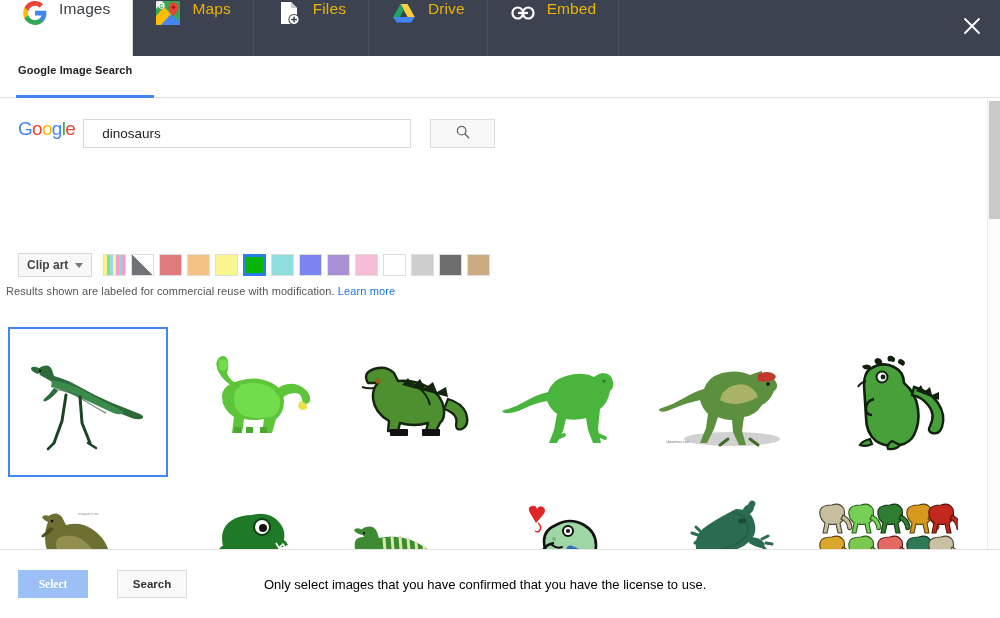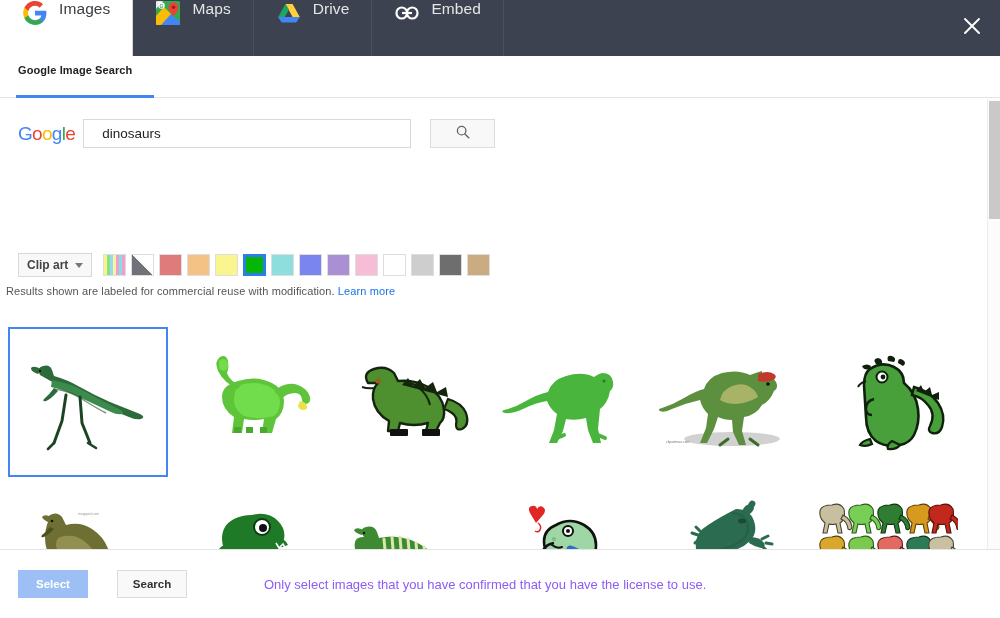--- a/index.html
+++ b/index.html
@@ -16,21 +16,21 @@
     position: absolute; left:0; top:0; width:1000px; height:56px;
     background:#3c4250; display:flex; align-items:stretch;
   }
   .tab {
     display:flex; gap:11px;
     padding:0 22px; height:56px; cursor:pointer;
     border-right:1px solid #4a5060;
     position:relative;
   }
   .tab:first-child { border-right:1px solid #d6d6d6; }
-  .tab-label { font-size:15.5px; color:#e5e5e5; letter-spacing:.1px; white-space:nowrap; }
+  .tab-label { font-size:15.5px; color:#eab308; letter-spacing:.1px; white-space:nowrap; }
   .tab.active { background:#ffffff; }
   .tab.active .tab-label { color:#3c4043; }
 
   .tab-ico { width:26px; height:26px; display:block; flex:none; }
 
   .closebtn {
     margin-left:auto; width:56px; height:56px;
     display:flex; align-items:center; justify-content:center; cursor:pointer;
   }
 
@@ -49,21 +49,21 @@
   }
 
   
   .panel {
     position:absolute; left:0; top:99px; width:1000px; height:450px;
     background:#fff; overflow:hidden;
   }
   .panel-inner { position:absolute; left:0; top:0; width:993px; height:450px; }
 
   
-  .searchrow { position:absolute; left:18px; top:20px; display:flex; align-items:center; }
+  .searchrow { position:absolute; left:18px; top:20px; display:flex; }
   .glogo { font-size:19px; letter-spacing:-0.7px; line-height:1; font-family:"Liberation Sans", sans-serif; }
   .glogo span { font-weight:400; }
   .g1{color:#4285f4}.g2{color:#ea4335}.g3{color:#fbbc05}.g4{color:#4285f4}.g5{color:#34a853}.g6{color:#ea4335}
 
   .searchbox {
     width:328px; height:29px; margin-left:8px;
     border:1px solid #d9d9d9; background:#fff;
     font-size:13.5px; color:#222; padding:0 18px;
     font-family:"Liberation Sans", sans-serif; outline:none;
   }
@@ -123,30 +123,30 @@
   
   .footer {
     position:absolute; left:0; bottom:0; width:1000px; height:69px;
     background:#fff; border-top:1px solid #e4e4e4;
     display:flex; align-items:center; padding-left:18px;
   }
   .btn-select {
     width:70px; height:28px; background:#9cc0f6; color:#fff;
     border:none; font-size:11.5px; font-weight:bold;
     display:flex; align-items:center; justify-content:center; cursor:pointer;
-    font-family:Liberation Sans, sans-serif;
+    font-family:Liberation Serif, serif;
   }
   .btn-cancel {
     width:70px; height:28px; margin-left:29px;
     background:#f9f9f9; color:#333; border:1px solid #dcdcdc;
     font-size:11.5px; font-weight:bold;
     display:flex; align-items:center; justify-content:center; cursor:pointer;
     font-family:"Liberation Sans", sans-serif;
   }
-  .footer-note { margin-left:77px; font-size:13px; color:#8b5cf6; }
+  .footer-note { margin-left:77px; font-size:13px; color:#000000; }
 </style>
 </head>
 <body>
 
 <div class="app">
 
   <div class="topbar">
 
     <div class="tab active">
       <span class="tab-ico">
@@ -169,20 +169,33 @@
           <path d="M1 2 Q1 1 2 1 L8 1 L1 9 Z" fill="#E8EAED"></path>
           <circle cx="6.5" cy="5.5" r="3.2" fill="#fff"></circle>
           <text x="6.5" y="7.6" font-size="5" fill="#34A853" text-anchor="middle" font-family="Liberation Sans, sans-serif" font-weight="bold">G</text>
           <path d="M18.5 2.5c2.7 0 4.9 2.2 4.9 4.9 0 3.5-4.9 9-4.9 9s-4.9-5.5-4.9-9c0-2.7 2.2-4.9 4.9-4.9z" fill="#EA4335"></path>
           <circle cx="18.5" cy="7.3" r="1.8" fill="#B31412"></circle>
         </svg>
       </span>
       <span class="tab-label">Maps</span>
     </div>
 
+    <div class="tab">
+      <span class="tab-ico">
+        <svg viewBox="0 0 26 26" width="26" height="26">
+          <path d="M5 2h10l6 6v16H5z" fill="#fff"></path>
+          <path d="M15 2l6 6h-6z" fill="#c8cbd2"></path>
+          <circle cx="18" cy="19.5" r="5.6" fill="#3c4250"></circle>
+          <circle cx="18" cy="19.5" r="4.6" fill="#fff"></circle>
+          <rect x="17.3" y="16.6" width="1.5" height="5.8" fill="#3c4250"></rect>
+          <rect x="15.1" y="18.8" width="5.8" height="1.5" fill="#3c4250"></rect>
+        </svg>
+      </span>
+      <span class="tab-label">Files</span>
+    </div>
 
     <div class="tab">
       <span class="tab-ico">
         <svg viewBox="0 0 26 26" width="26" height="26">
           <path d="M9.4 4 L16.6 4 L23.8 17 L16.6 17 Z" fill="#FFCF3E"></path>
           <path d="M9.4 4 L2.2 17 L5.8 22.5 L13 9.5 Z" fill="#1FA463"></path>
           <path d="M2.2 17 L23.8 17 L20.2 22.5 L5.8 22.5 Z" fill="#4285F4"></path>
         </svg>
       </span>
       <span class="tab-label">Drive</span>

